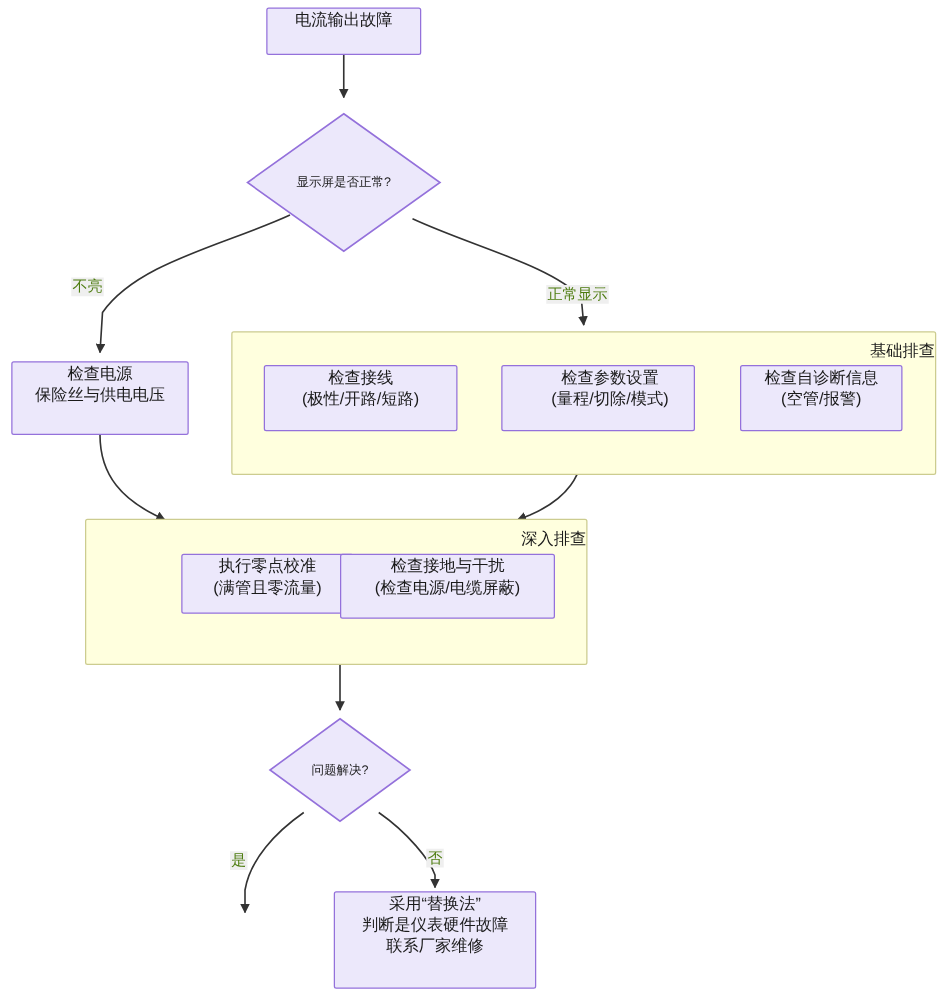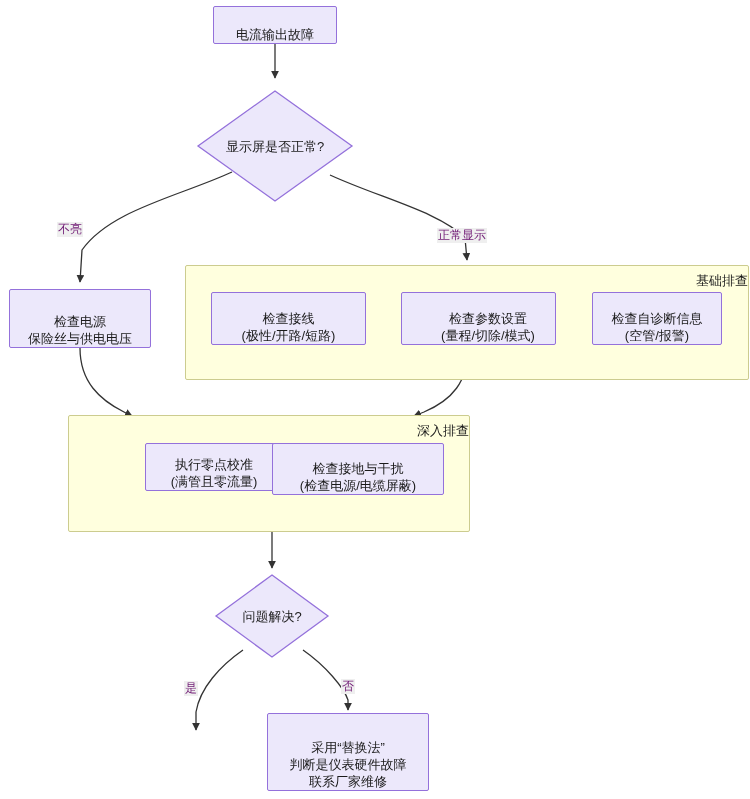--- a/index.html
+++ b/index.html
@@ -29,21 +29,21 @@
   }
   .node {
     position: absolute;
     box-sizing: border-box;
     background: #ece8fb;
     border: 1.2px solid #9471db;
     border-radius: 2px;
     display: flex;
     flex-direction: column;
     align-items: center;
-    justify-content: flex-end;
+    justify-content: flex-start;
     color: #1a1a1a;
     font-size: 13px;
     line-height: 17px;
     text-align: center;
     white-space: nowrap;
   }
   .node .line { display: block; }
   .cluster {
     position: absolute;
     box-sizing: border-box;
@@ -70,30 +70,30 @@
     overflow: visible;
   }
   .diamond-text {
     position: absolute;
     left: 0; top: 0;
     width: 100%;
     height: 100%;
     display: flex;
     align-items: center;
     justify-content: center;
-    font-size: 13px;
+    font-size: 10px;
     line-height: 17px;
     color: #1a1a1a;
     white-space: nowrap;
   }
   .edge-label {
     position: absolute;
     font-size: 12px;
     line-height: 15px;
-    color: #701a75;
+    color: #4d7c0f;
     background: #efefef;
     padding: 0px 1px;
     white-space: nowrap;
   }
 </style>
 </head>
 <body>
 
 <div id="flow-root">
 

